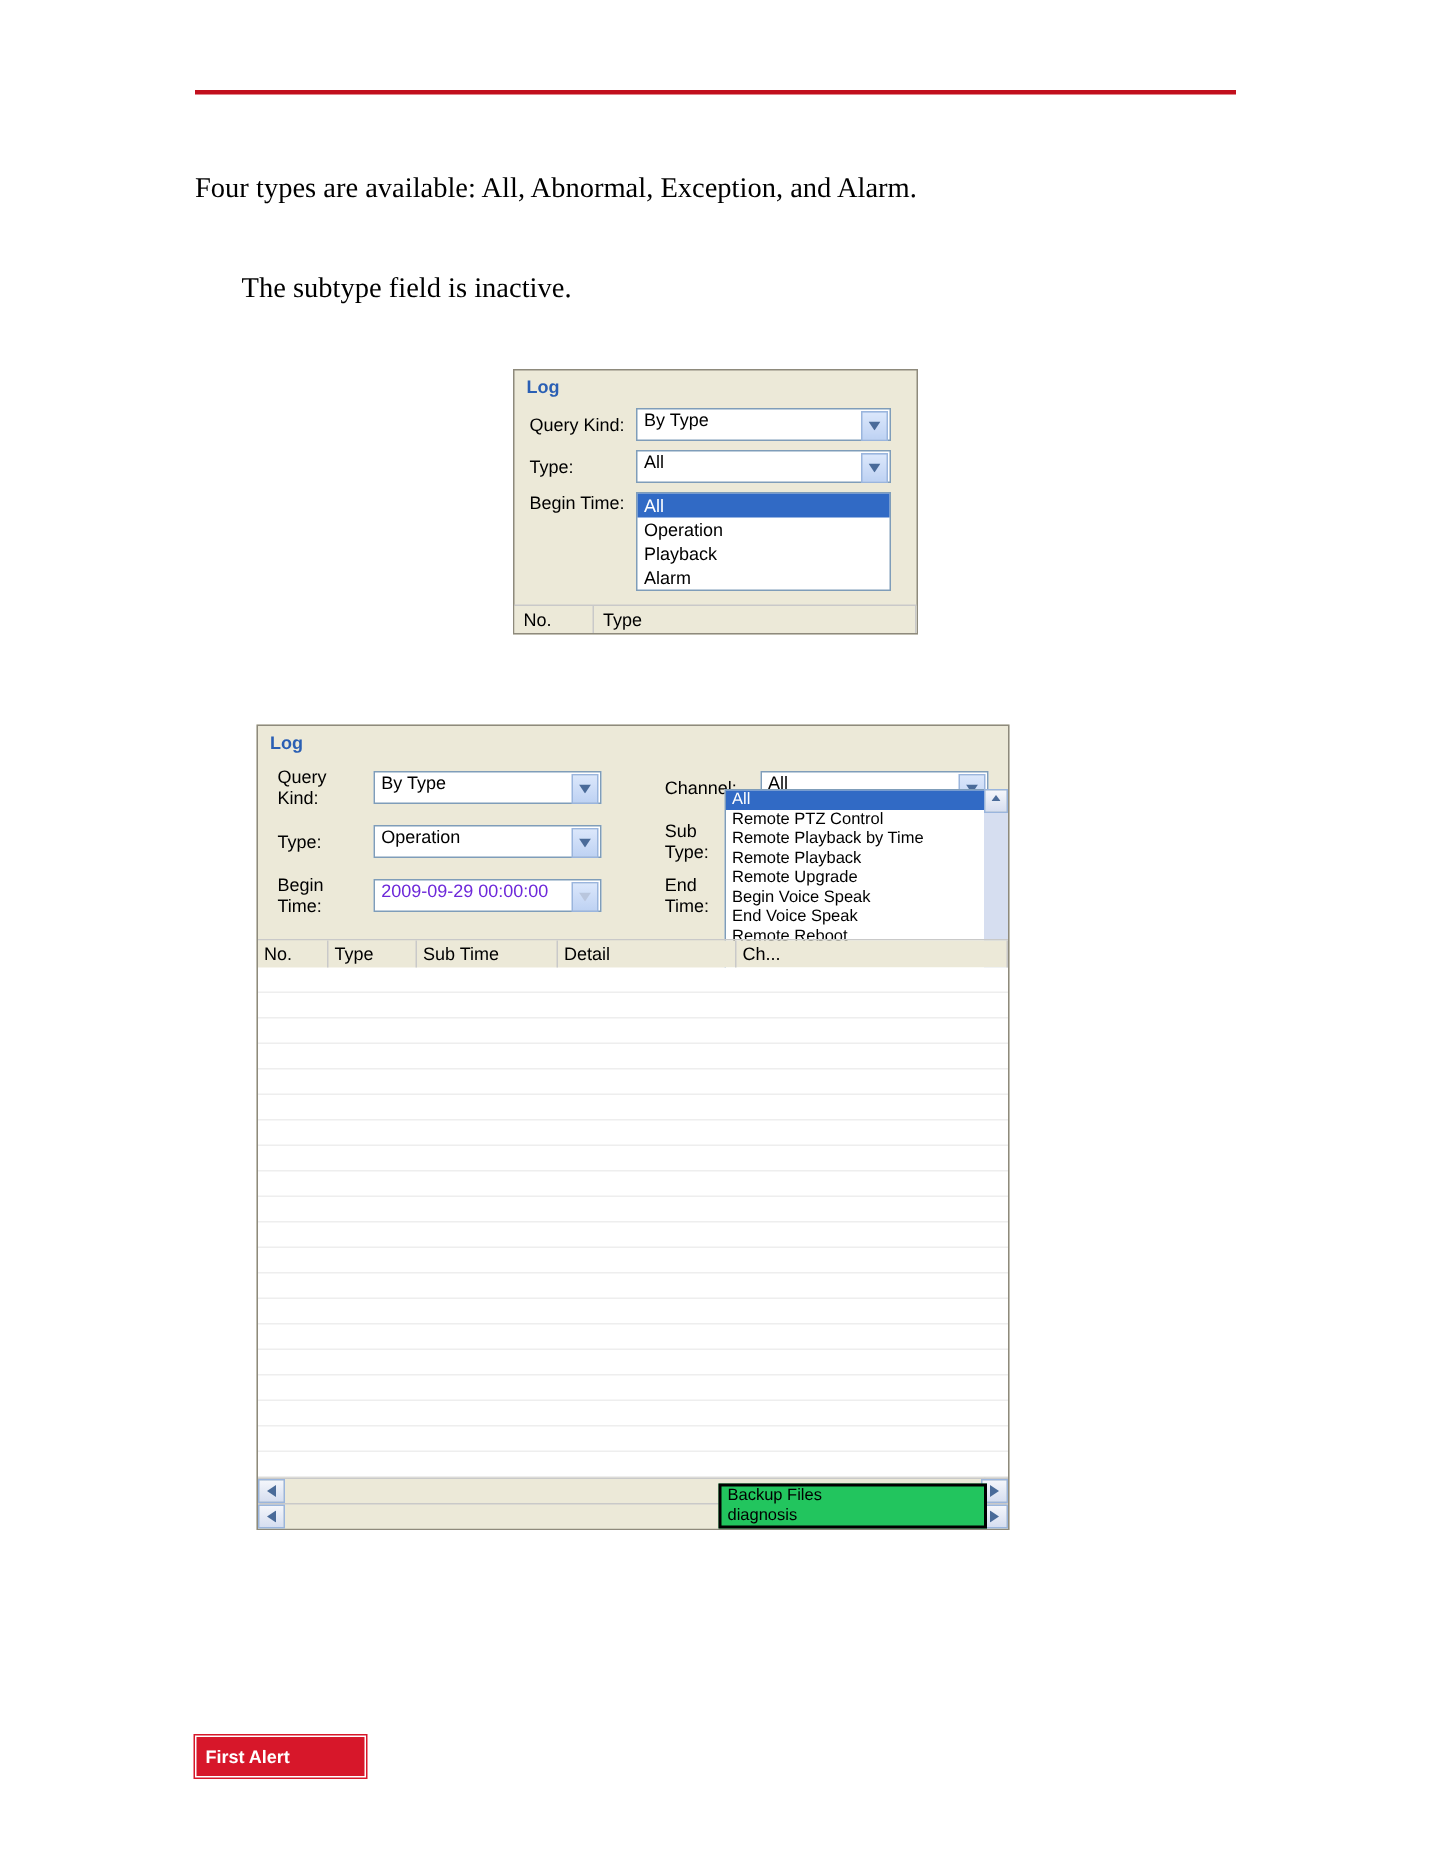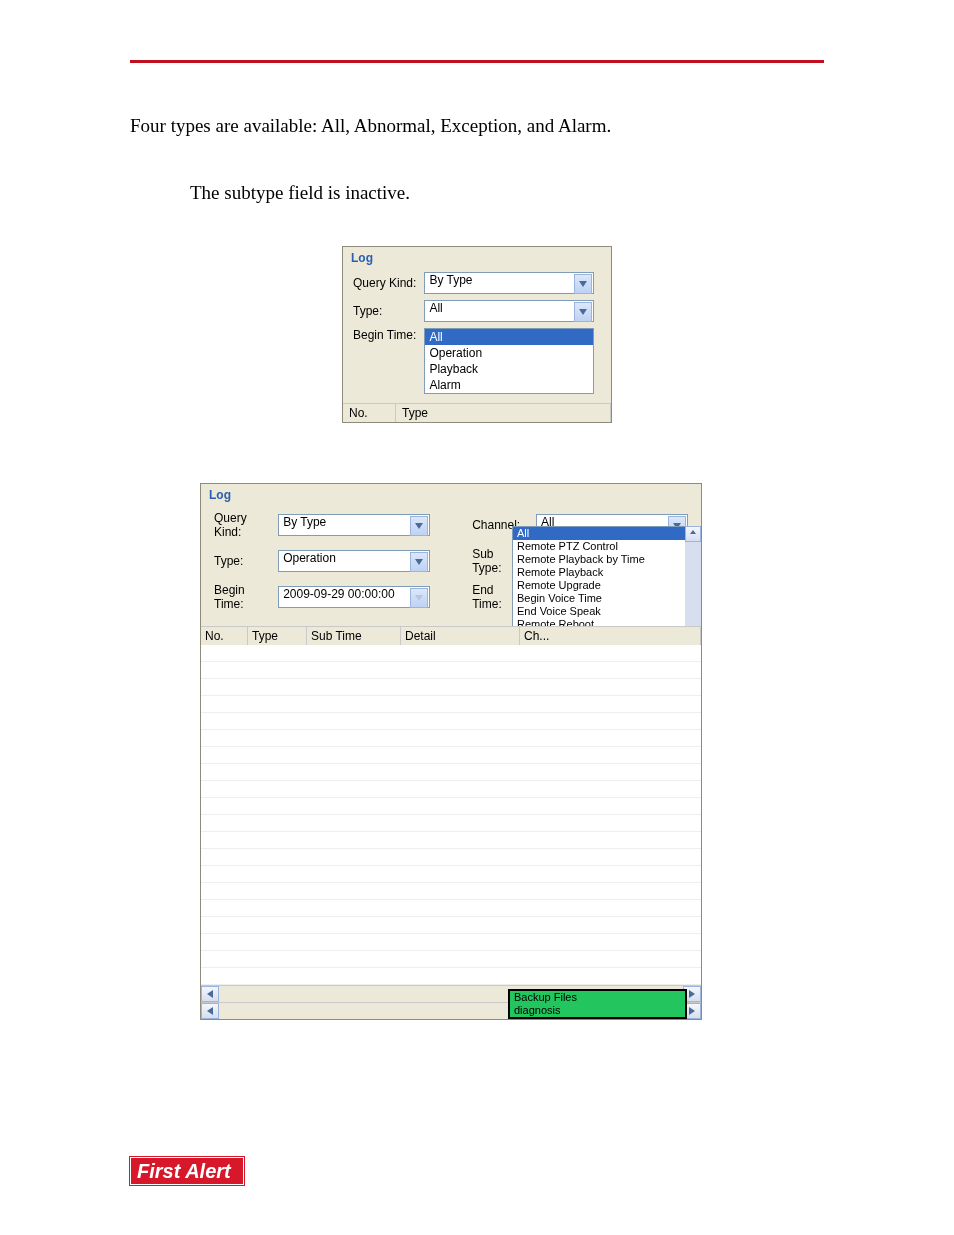--- a/index.html
+++ b/index.html
@@ -1,58 +1,58 @@
 <!DOCTYPE html>
 <html><head>
 <meta charset="utf-8">
 <style>
   html,body{margin:0;padding:0;background:#fff;font-family:"Times New Roman",serif;color:#000}
   .page{width:954px;min-height:1235px;position:relative;box-sizing:border-box;padding:60px 130px 40px 130px}
   .rule{border-top:3px solid #c20f1d;margin:0 0 50px 0}
   .bodytext{font-size:19px;line-height:1.4;margin:10px 0 40px 0}
-  .indent{margin-left:60px}
+  .indent{margin-left:31px}
   
   .panel{font-family:Tahoma,Arial,sans-serif;font-size:12px;color:#000;background:#ece9d8;border:1px solid #8e8a7c}
   .panel .hdr{color:#2a5fb4;font-weight:bold;padding:4px 8px}
   .panel table.form{border-collapse:collapse;margin:0 6px 6px 6px}
   .panel table.form td{padding:3px 4px}
   .combo{display:flex;align-items:flex-start;width:168px;height:20px;background:#fff;border:1px solid #7f9db9}
   .combo .val{flex:1;padding:0 4px;color:#000}
   .combo .arrow{width:16px;height:18px;margin:1px;background:linear-gradient(#dbe7fb,#bed2f3);border:1px solid #9ab5dd;display:flex;align-items:center;justify-content:center}
   .combo .arrow svg{width:8px;height:6px}
   .dd{position:relative;width:168px;border:1px solid #7f9db9;background:#fff}
   .dd .opt{padding:1px 4px}
   .dd .opt.sel{background:#316ac5;color:#fff}
   .ghdr{border-top:1px solid #c9c9c9;margin-top:6px}
   .gcell{border-right:1px solid #c9c9c9;padding:2px 6px;background:#ece9d8}
   
   .panel2{font-family:Tahoma,Arial,sans-serif;font-size:12px;background:#ece9d8;border:1px solid #8e8a7c;width:500px;position:relative;margin-left:10px}
   .panel2 .hdr{color:#2a5fb4;font-weight:bold;padding:4px 8px}
   .panel2 table.form2 td{padding:3px 5px;vertical-align:middle}
   .panel2 .combo{width:150px}
-  .panel2 .combo.dis .val{color:#000000}
+  .panel2 .combo.dis .val{color:#6d28d9}
   .grid{border-top:1px solid #c9c9c9;margin-top:10px;position:relative}
   .gridhdr{display:flex;background:#ece9d8}
   .gridhdr span{border-right:1px solid #c9c9c9;padding:2px 4px}
   .gridrows{background:#fff}
   .gridrows div{height:16px;border-bottom:1px solid #eee}
   .scrollbar-h{height:16px;background:#ece9d8;display:flex;align-items:center;border-top:1px solid #c9c9c9}
   .sb-btn{width:16px;height:14px;background:linear-gradient(#f4f6fb,#d6def0);border:1px solid #9ab5dd;display:flex;align-items:center;justify-content:center}
   .sb-btn svg{width:6px;height:8px}
   .sb-track{flex:1;background:#ece9d8}
   .float-list{position:absolute;right:14px;top:42px;width:175px;border:1px solid #7f9db9;background:#fff;box-sizing:border-box}
   .float-list .opt{padding:0 4px;font-size:11px;line-height:13px;white-space:nowrap}
   .float-list .opt.sel{background:#316ac5;color:#fff}
   .vsb{position:absolute;right:0;top:42px;bottom:30px;width:16px;background:#ece9d8;display:flex;flex-direction:column}
   .vsb .sb-btn{width:14px;height:14px}
   .vsb .vtrack{flex:1;background:#d6def0}
   .extra-list{position:absolute;right:14px;bottom:0;width:175px;border:2px solid #000000;background:#22c55e}
   .extra-list .opt{padding:0 4px;font-size:11px;line-height:13px}
   
-  .logo{position:absolute;left:130px;bottom:50px;width:100px;height:26px;background:#d7172a;color:#fff;font-family:Arial,sans-serif;font-weight:bold;font-style:italic;font-size:20px;display:flex;align-items:center;padding:0 6px;border:1px solid #fff;box-shadow:0 0 0 1px #d7172a}
+  .logo{position:absolute;left:130px;bottom:50px;width:100px;height:26px;background:#d7172a;color:#fff;font-family:Arial,sans-serif;font-weight:bold;font-size:12px;display:flex;align-items:center;padding:0 6px;border:1px solid #fff;box-shadow:0 0 0 1px #d7172a}
   .panel-wrap-sm{display:flex;justify-content:center;margin-bottom:60px}
 </style>
 </head>
 <body>
 
 <div class="page">
   <div class="rule"></div>
 
   <div class="bodytext">Four types are available: All, Abnormal, Exception, and Alarm.</div>
 
@@ -184,21 +184,21 @@
         </tr>
       </tbody>
         </table>
 
       <div class="float-list" id="subtype-list">
           <div class="opt sel">All</div>
           <div class="opt">Remote PTZ Control</div>
           <div class="opt">Remote Playback by Time</div>
           <div class="opt">Remote Playback</div>
           <div class="opt">Remote Upgrade</div>
-          <div class="opt">Begin Voice Time</div>
+          <div class="opt">Begin Voice Speak</div>
           <div class="opt">End Voice Speak</div>
           <div class="opt">Remote Reboot</div>
           <div class="opt">Remote Disable Timetable</div>
           <div class="opt">Remote Enable Timetable</div>
           <div class="opt">Remote Get State</div>
           <div class="opt">Remote Config</div>
           <div class="opt">Remote Get Parameters</div>
           <div class="opt">Remote Stop Record</div>
           <div class="opt">Remote Start Record</div>
           <div class="opt">Remote Logout</div>

